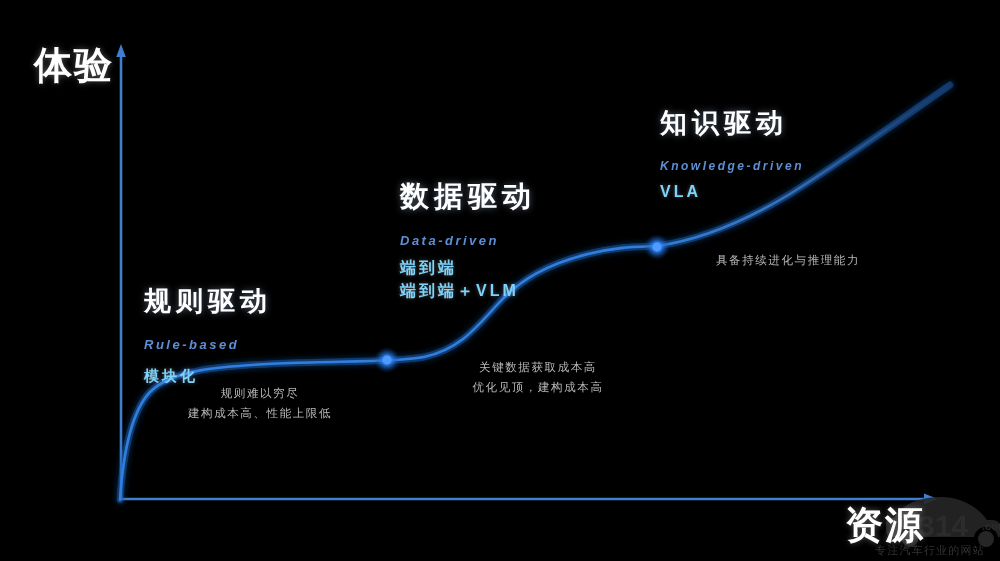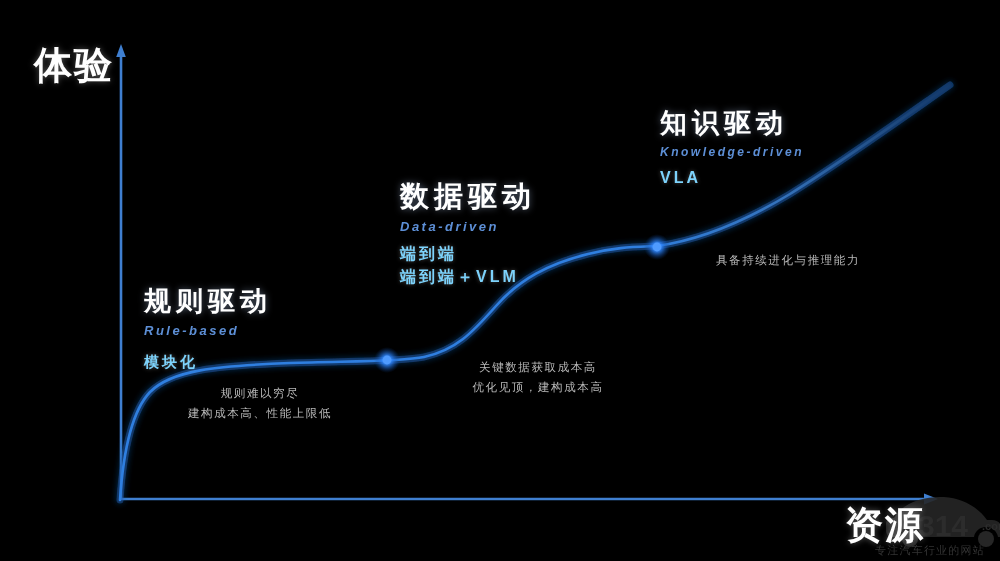--- a/index.html
+++ b/index.html
@@ -58,21 +58,21 @@
     font-weight: 700;
     letter-spacing: 5px;
     text-shadow: 0 0 7px rgba(190,215,255,0.45);
     line-height: 1.15;
   }
   .stage-en {
     color: #5d8fd6;
     font-style: italic;
     font-weight: 700;
     letter-spacing: 2.5px;
-    margin-top: 7px;
+    margin-top: 21px;
     line-height: 1.1;
   }
   .stage-sub {
     color: #7dd3fc;
     font-weight: 700;
     letter-spacing: 3px;
     margin-top: 7px;
     line-height: 1.45;
     text-shadow: 0 0 4px rgba(255,255,255,0.3);
   }

